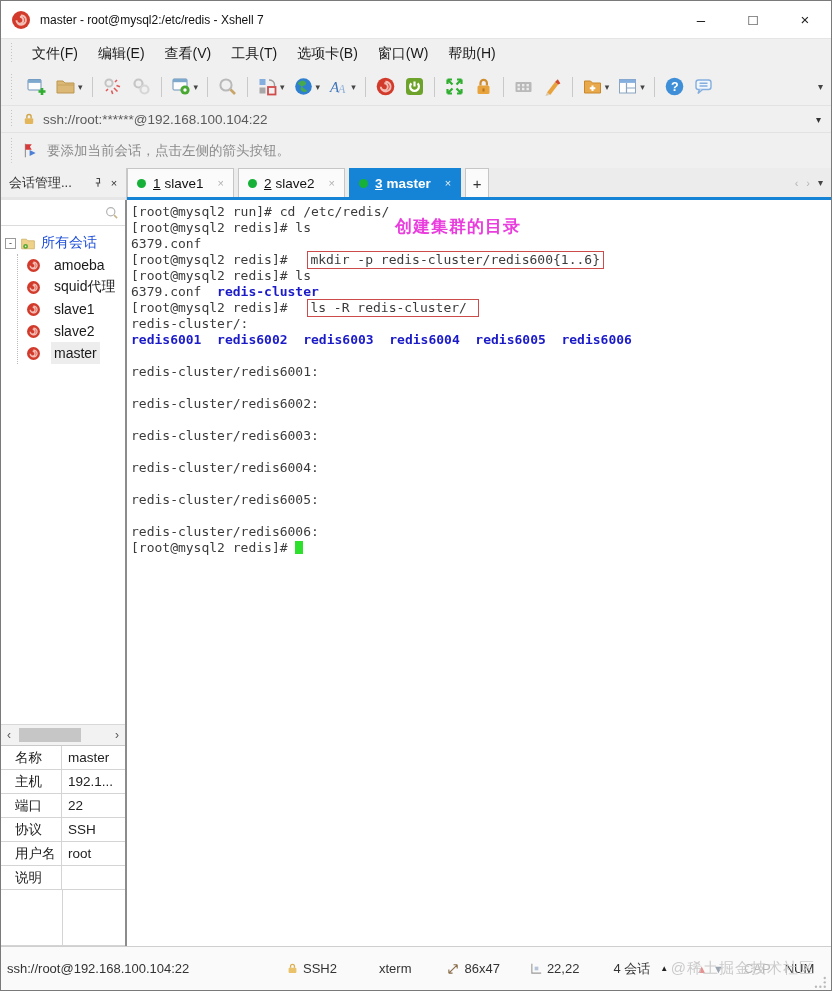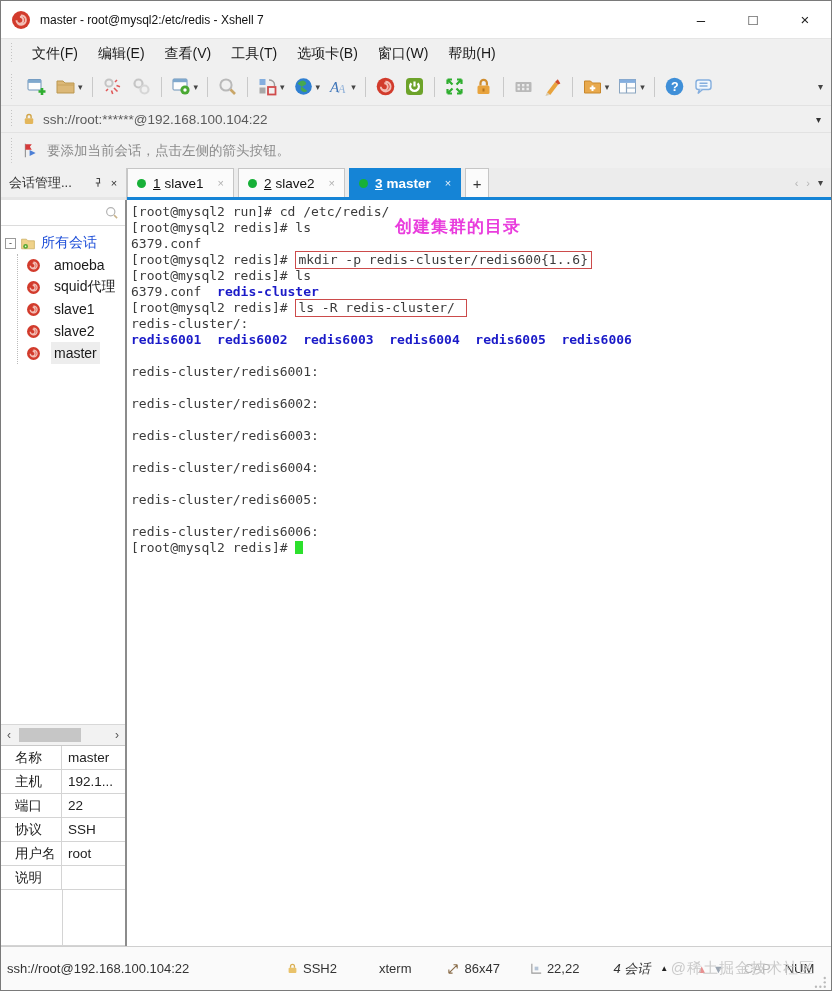--- a/index.html
+++ b/index.html
@@ -85,21 +85,21 @@
   .prow .pl { width:61px; padding-left:14px; border-right:1px solid #d4d4d4; height:100%; display:flex; align-items:center; }
   .prow .pv { flex:1; padding-left:6px; white-space:nowrap; overflow:hidden; }
   .prop-ext { height:56px; position:relative; }
   .prop-ext::after { content:""; position:absolute; left:61px; top:0; bottom:0; width:1px; background:#d4d4d4; }
   .prop-ext { border-bottom:1px solid #d4d4d4; }
 
   .terminal { flex:1; background:#fff; position:relative; padding:4px 0 0 4px; overflow:hidden; }
   .tline { font-family:"DejaVu Sans Mono","Liberation Mono",monospace; font-size:13px; line-height:16px; color:#3b3b3b; white-space:pre; }
   .seg-d { color:#3b3b3b; }
   .seg-b { color:#1a1ac8; font-weight:bold; }
-  .seg-x { color:#3b3b3b; border:1px solid #cc4b4b; padding:0 3px 1px 2px; margin:-1px 0; display:inline-block; line-height:15px; }
+  .seg-x { color:#3b3b3b; border:1px solid #cc4b4b; padding:0 3px 1px 2px; margin:-1px 12px; display:inline-block; line-height:15px; }
   .seg-c { display:inline-block; width:8px; height:13px; background:#2ce02c; vertical-align:-2px; }
   .annotation { position:absolute; left:268px; top:15px; font-size:17px; font-weight:bold; color:#e93ddd; letter-spacing:1px; white-space:nowrap; }
   .watermark { position:absolute; right:16px; bottom:12px; font-size:15px; color:#cbcbcb; letter-spacing:1px; }
 
   
   .statusbar { height:44px; flex:0 0 auto; background:#fafafa; border-top:1px solid #cfcfcf; display:flex; align-items:center; font-size:13px; color:#333; }
   .st-url { width:243px; padding-left:6px; white-space:nowrap; overflow:hidden; flex:0 0 auto; }
   .st-item { display:flex; align-items:center; white-space:nowrap; gap:4px; }
   .st-ic { width:13px; height:13px; display:block; }
   .st-cap { color:#b6b6b6; }
@@ -549,21 +549,21 @@
         </svg>
       <span>86x47</span>
     </span>
     <span class="st-item" style="margin-left:30px;">
       <svg class="st-ic" viewBox="0 0 14 14">
           <path d="M2 2 v10 h10" stroke="#9a9a9a" stroke-width="1.2" fill="none"></path>
           <rect x="5" y="5" width="4" height="4" fill="#b5c4d6"></rect>
         </svg>
       <span>22,22</span>
     </span>
-    <span class="st-item" style="margin-left:34px;font-style:italic;">
+    <span class="st-item" style="margin-left:34px;">
       <span>4 会话</span>
       <span class="st-tri">▲</span>
     </span>
     <span class="st-item" style="margin-left:28px; gap:6px;">
       <span class="st-up">▲</span>
       <span class="st-dn">▼</span>
     </span>
     <span class="st-item st-cap" style="margin-left:20px;">
         <span>CAP</span>
       </span>

